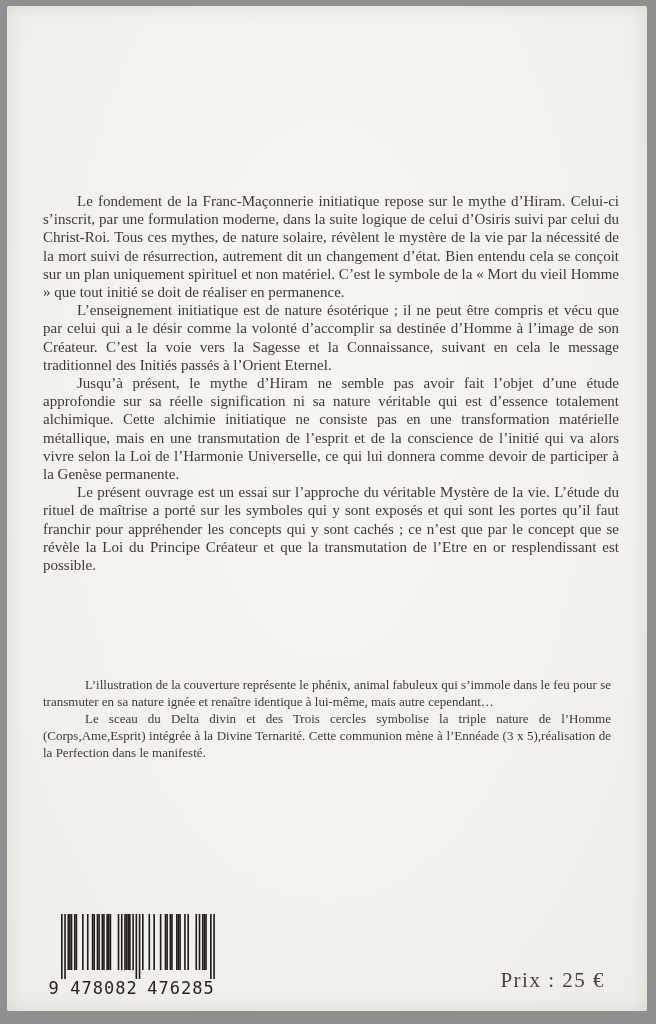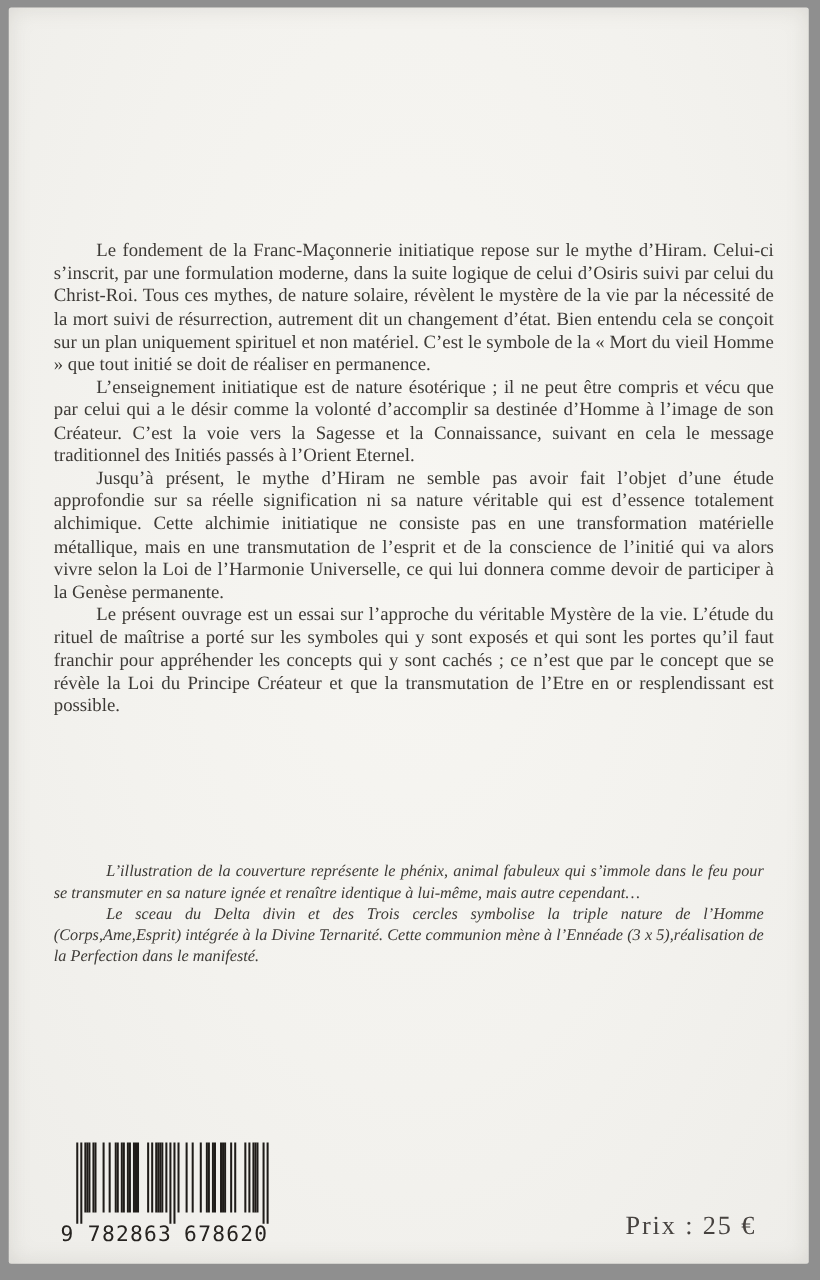--- a/index.html
+++ b/index.html
@@ -29,23 +29,21 @@
     text-align: justify;
   }
   .body-text p { margin: 0; text-indent: 34px; }
   
   .notes {
     position: absolute;
     left: 36px; right: 36px; top: 670px;
     color: var(--ink, #3d3a36);
     font-size: 13px;
     line-height: 17px;
-    font-style: italic;
     text-align: justify;
-    margin-top: 12px;
   }
   .notes p { margin: 0; text-indent: 42px; }
   
   .barcode {
     position: absolute;
     left: 40px; top: 906px;
     width: 180px; height: 86px;
   }
   .barcode svg { position: absolute; left: 0; top: 0; }
   .barcode-digits span {
@@ -131,20 +129,20 @@
         <rect x="148.46" y="2" width="1.62" height="56" fill="#1f1c19"></rect>
         <rect x="151.70" y="2" width="1.62" height="56" fill="#1f1c19"></rect>
         <rect x="154.94" y="2" width="1.62" height="56" fill="#1f1c19"></rect>
         <rect x="156.56" y="2" width="1.62" height="56" fill="#1f1c19"></rect>
         <rect x="158.18" y="2" width="1.62" height="56" fill="#1f1c19"></rect>
         <rect x="163.04" y="2" width="1.62" height="65" fill="#1f1c19"></rect>
         <rect x="166.28" y="2" width="1.62" height="65" fill="#1f1c19"></rect>
       </svg>
     <div class="barcode-digits">
       <span class="digit-lead">9</span>
-      <span class="group-left">782863</span>
-      <span class="group-right">678620</span>
+      <span class="group-left">478082</span>
+      <span class="group-right">476285</span>
     </div>
   </div>
 
   <div class="price">Prix : 25 €</div>
 
 </div>
 
 </body></html>

